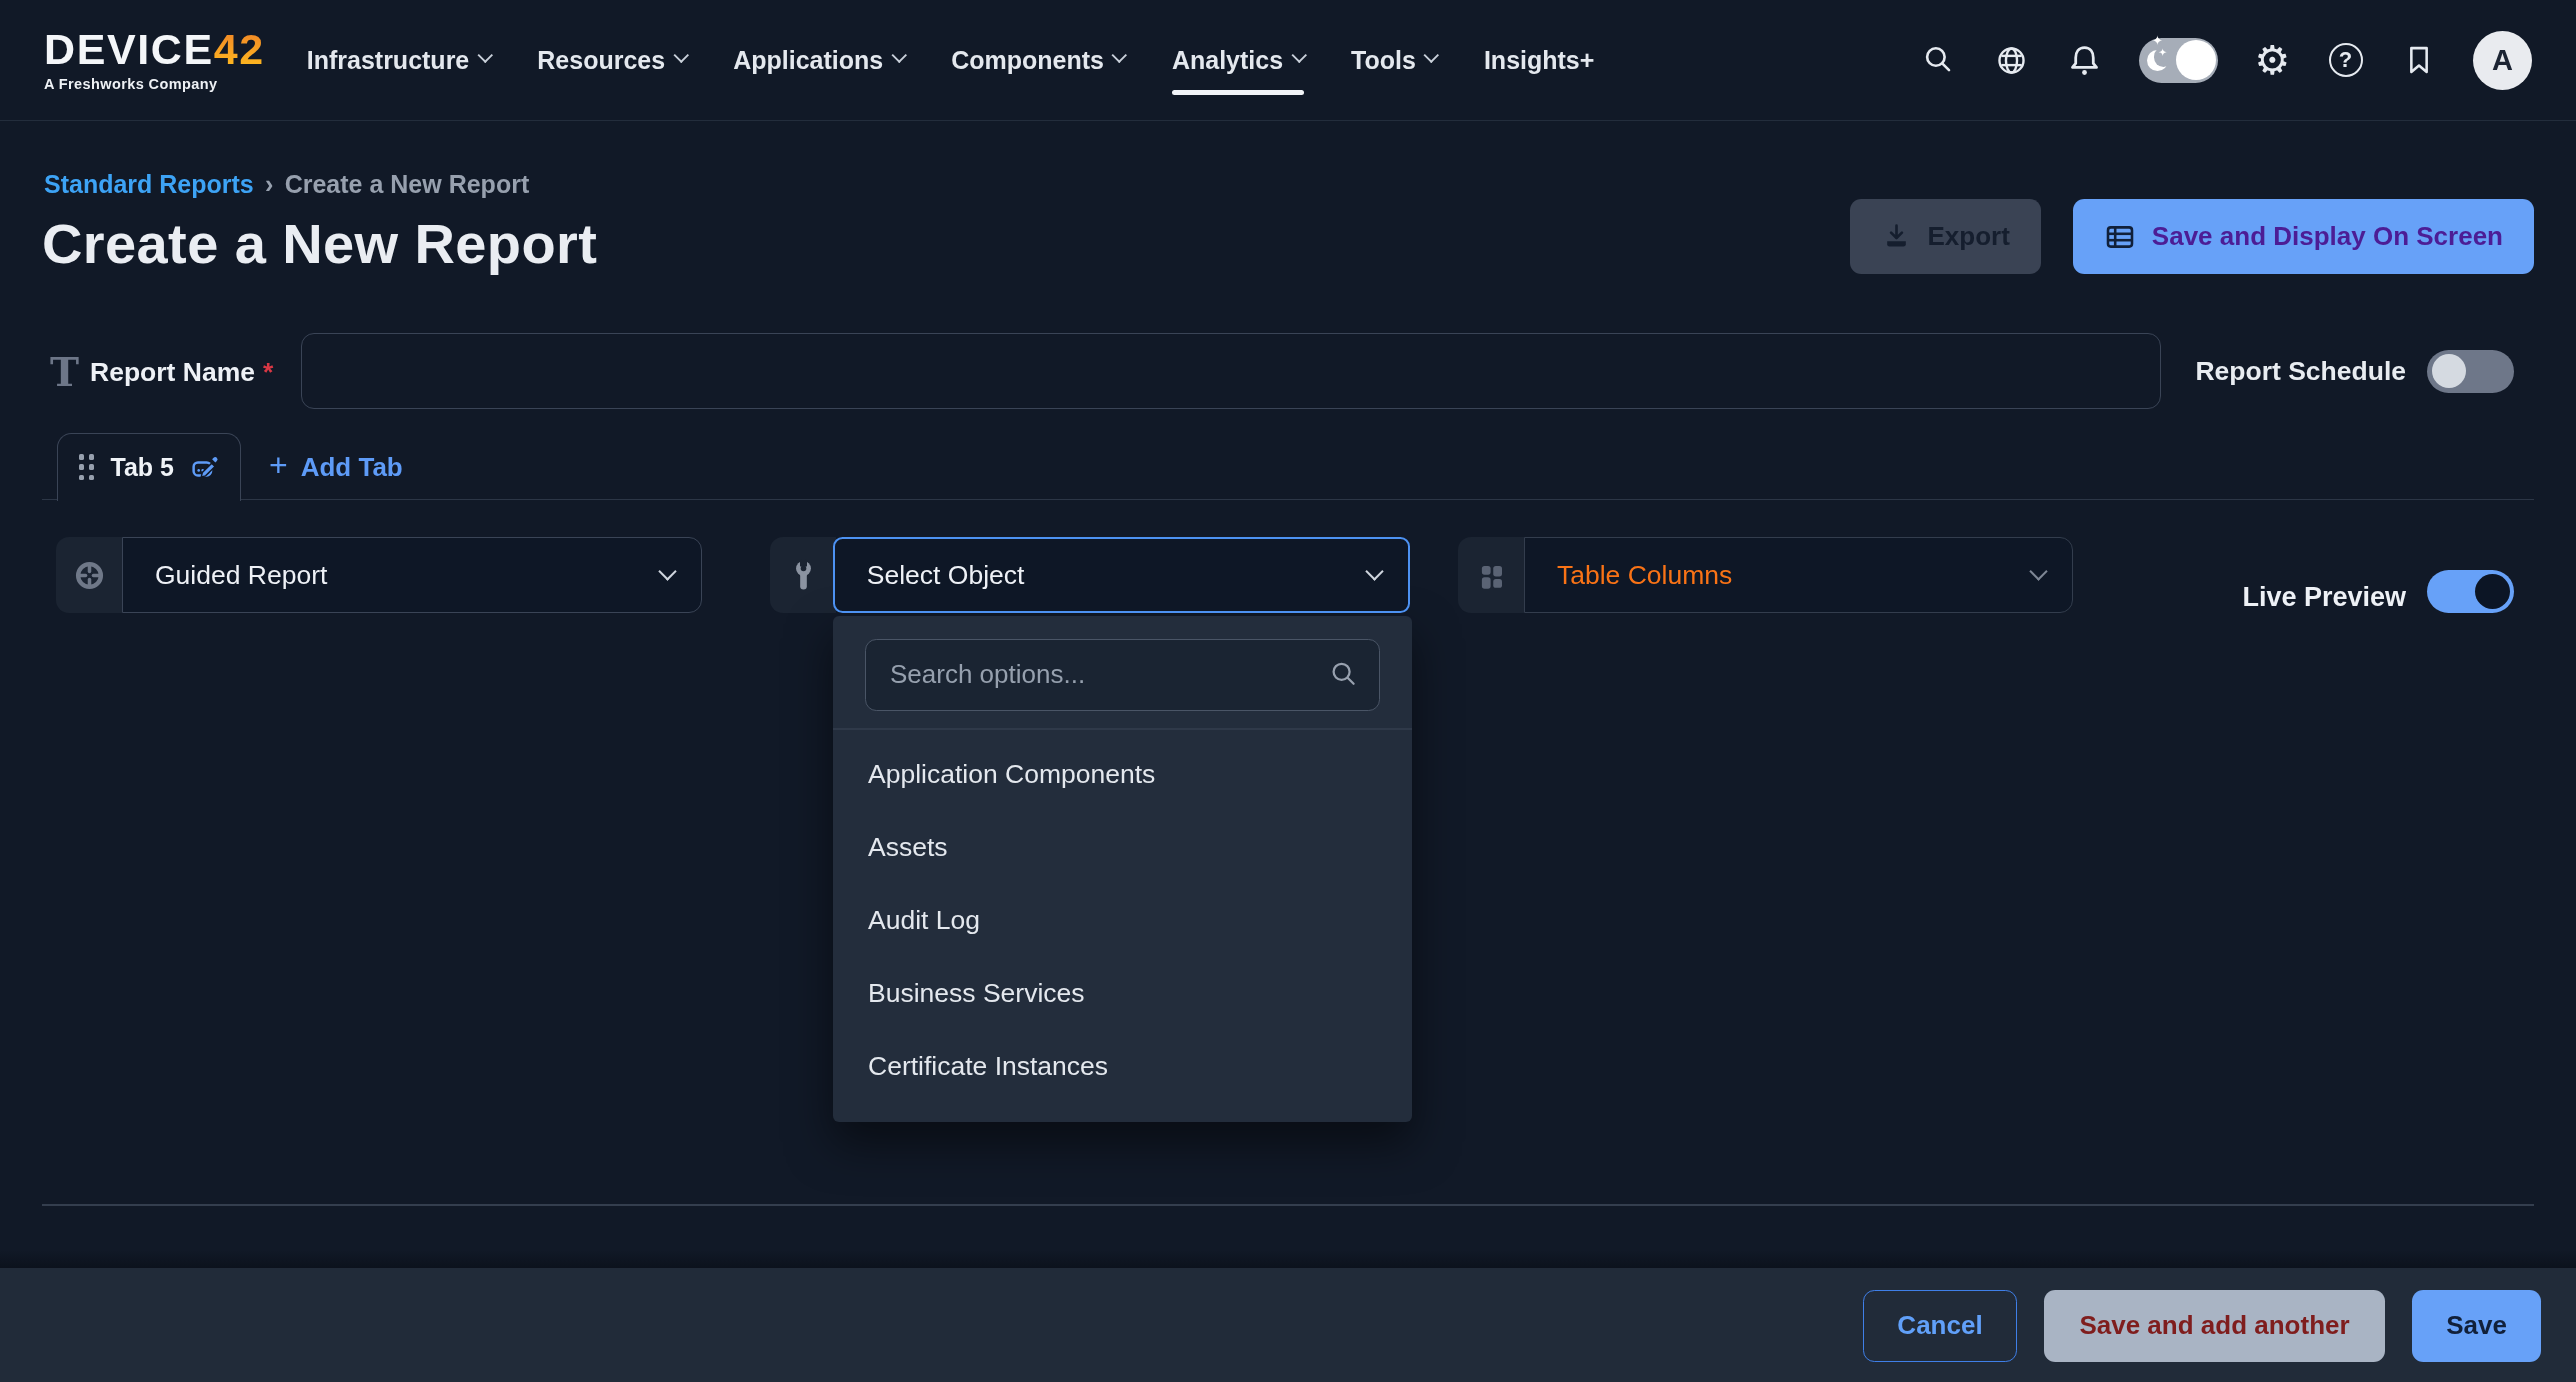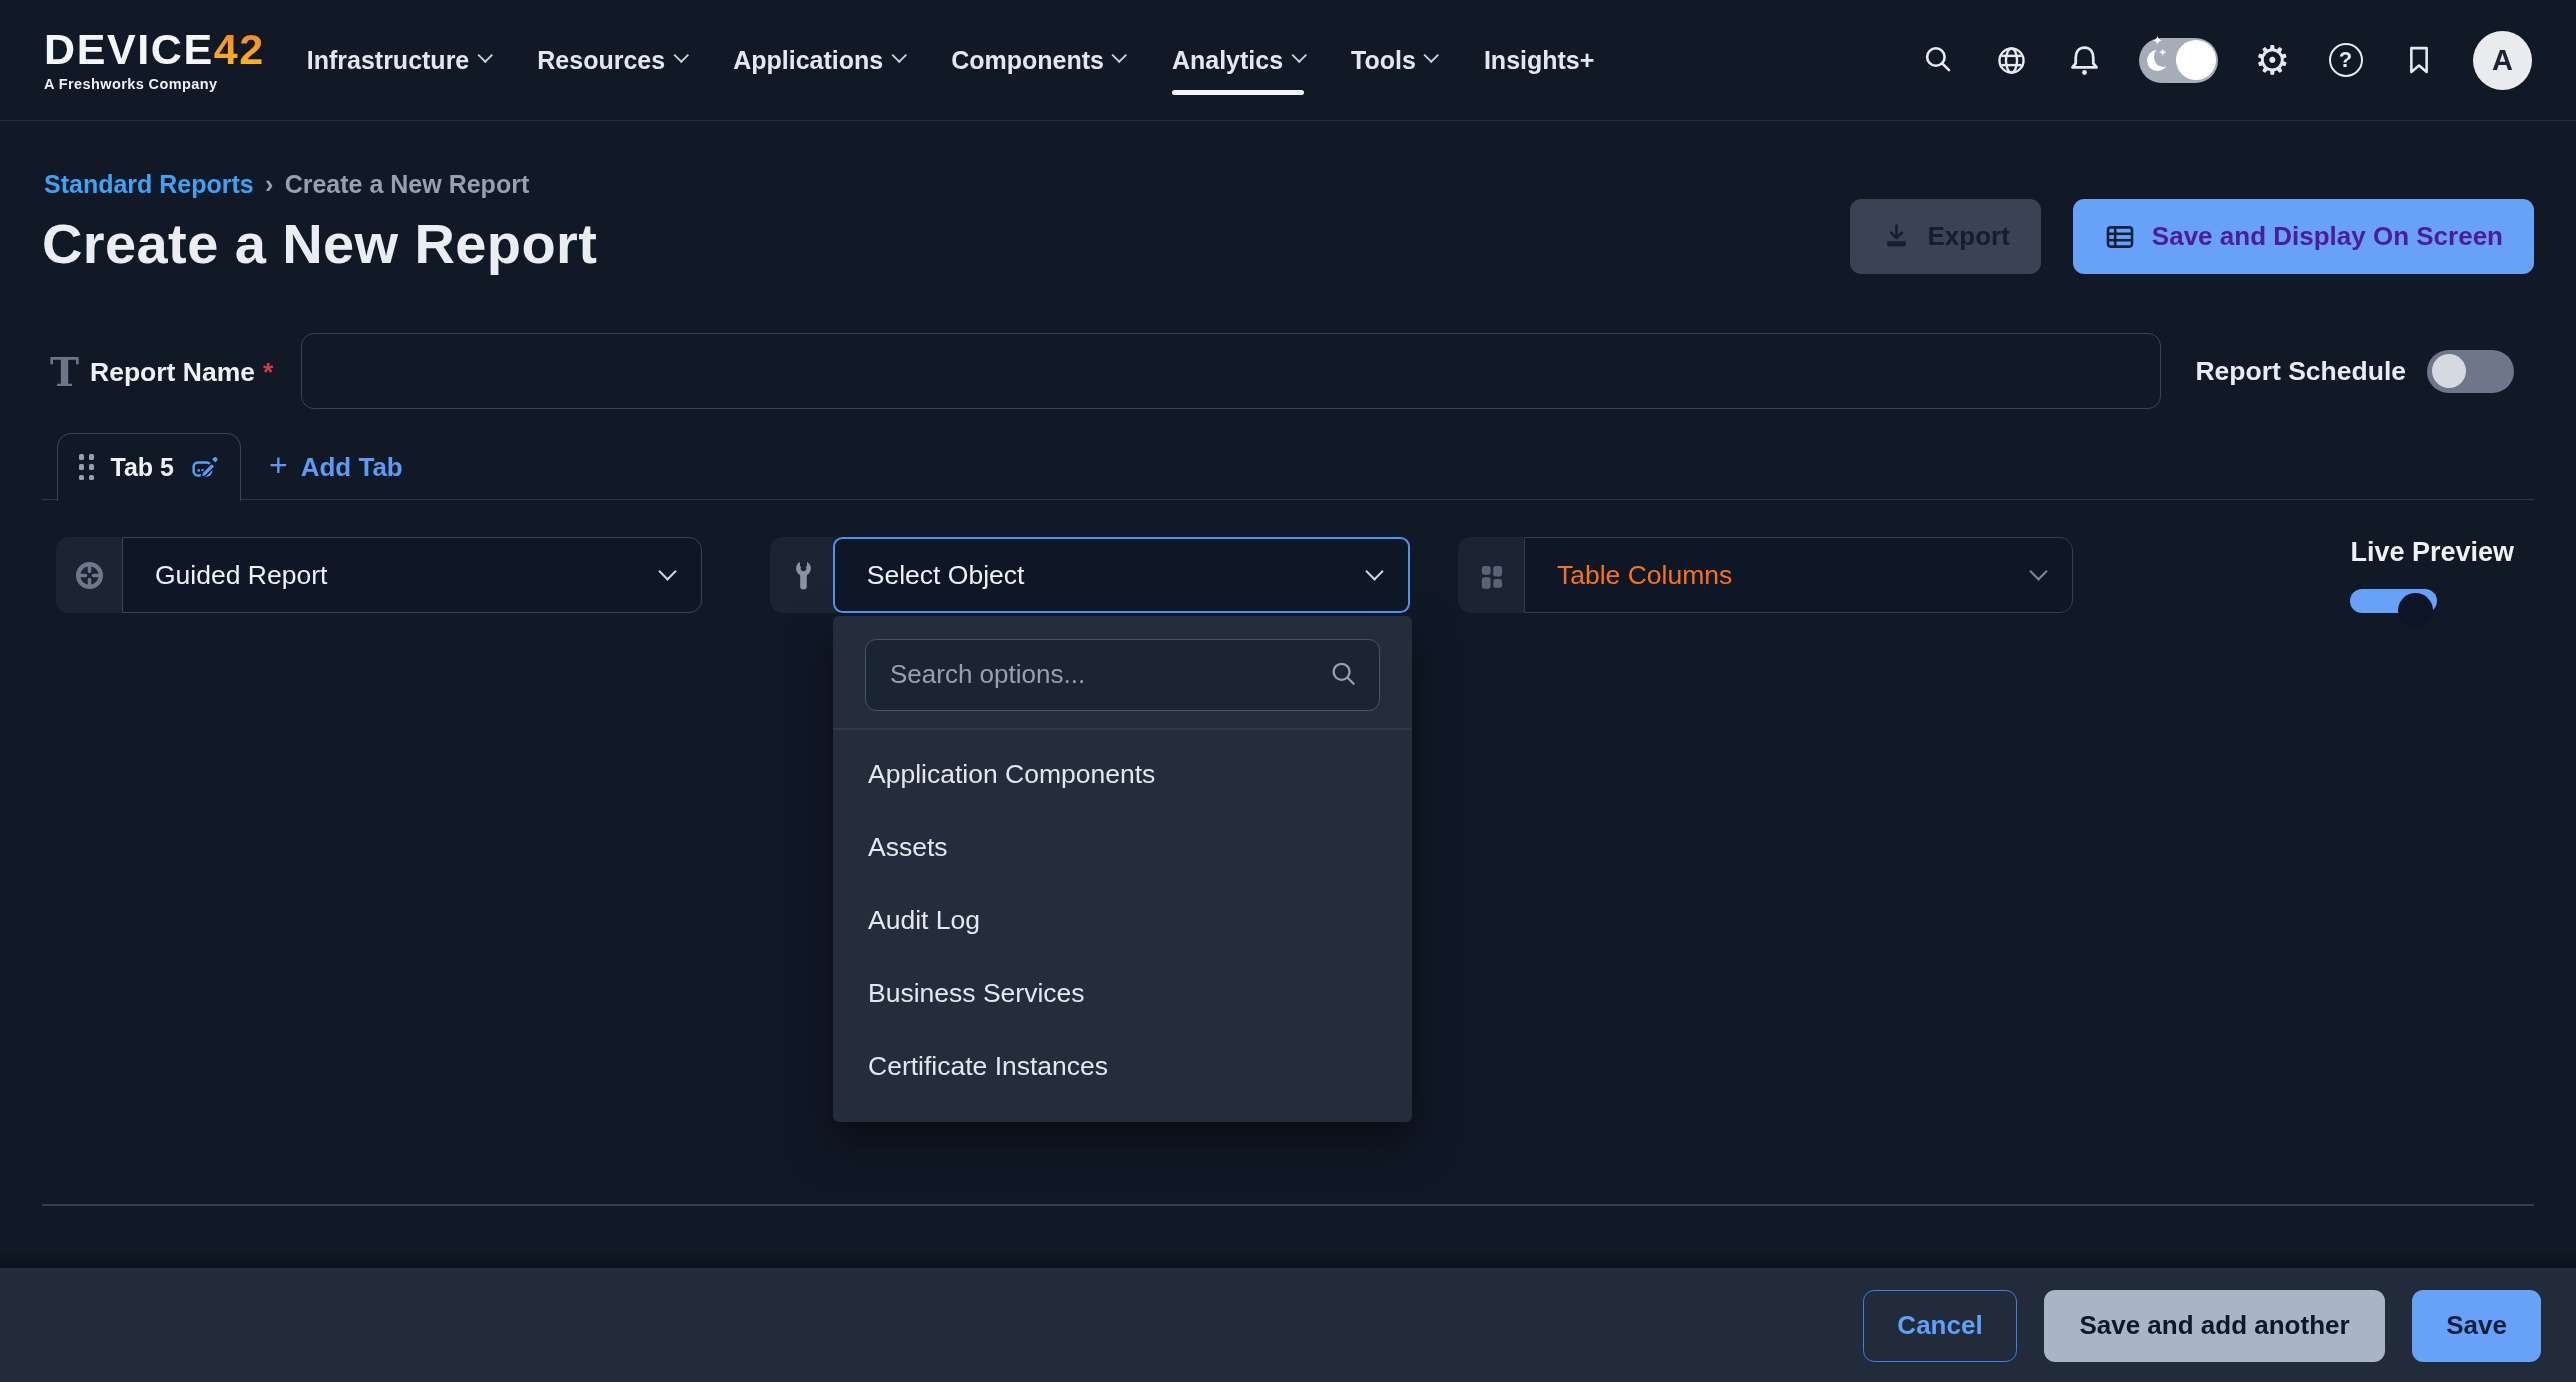--- a/index.html
+++ b/index.html
@@ -67,42 +67,42 @@
 
   
   .ctrl { position:absolute; top:537px; display:flex; }
   .icon-box { width:66px; height:76px; background:#1b2432; border-radius:13px 0 0 13px; display:flex; align-items:center; justify-content:center; flex:none; }
   .select { height:76px; display:flex; align-items:center; justify-content:space-between; padding:0 27px 0 32px; border:1.6px solid #3a4456; border-radius:0 13px 13px 0; background:#0e1726; font-size:26.5px; cursor:pointer; }
   .select .sel-chev { width:13px; height:13px; border-right:2.8px solid #cfd5de; border-bottom:2.8px solid #cfd5de; transform:rotate(45deg); margin-top:-6.4px; }
   .ctrl-1 { left:56px; } .ctrl-1 .select { width:580px; color:#eef1f6; }
   .ctrl-2 { left:770px; } .ctrl-2 .select { width:577px; margin-left:-3.2px; border:2.4px solid #4d92f2; border-radius:9.6px; color:#eef1f6; z-index:6; position:relative; }
   .ctrl-3 { left:1458px; } .ctrl-3 .select { width:549px; color:#f97316; border-color:#333d4d; cursor:default; }
   .ctrl-3 .sel-chev { border-color:#7e8795 !important; }
-  .live-group { position:absolute; right:62px; top:537px; height:76px; display:flex; align-items:flex-start; gap:21px;flex-direction:column; }
+  .live-group { position:absolute; right:62px; top:537px; height:76px; display:flex; align-items:flex-end; gap:21px; }
   .live-label { font-size:27px; font-weight:700; color:#eef1f6; }
 
   
   .panel { position:absolute; left:833px; top:616px; width:579px; background:#232d3c; border-radius:6px; box-shadow:0 21px 45px rgba(0,0,0,.5); z-index:5; }
   .panel-search-wrap { padding:22.5px 32px 0 32px; }
   .panel-search { position:relative; height:72px; border:1.6px solid #4a5566; border-radius:11.3px; background:#1a2432; display:flex; align-items:center; }
   .panel-search input { flex:1; background:transparent; border:none; outline:none; color:#e8ecf1; font-size:26px; padding:0 64px 0 24px; font-family:"Liberation Sans", sans-serif; }
   .panel-search input::placeholder { color:#96a0ae; }
   .search-glyph { position:absolute; right:19.3px; top:19.3px; }
   .panel-divider { height:1.6px; background:#2f3949; margin-top:17.7px; }
   .opt-list { padding:8px 0 19.3px 0; list-style:none; }
   .opt { height:73px; display:flex; align-items:center; padding:0 35px; font-size:26.5px; color:#e4e8ee; cursor:pointer; }
 
   .content-divider { position:absolute; left:42px; right:42px; top:1204px; height:1.6px; background:#343e4e; }
 
   
   .footer { position:absolute; left:0; bottom:0; width:100%; height:115px; background:#212b39; display:flex; align-items:center; justify-content:flex-end; gap:27px; padding-right:35px; z-index:8; }
   .footer::before { content:""; position:absolute; top:-17.7px; left:0; right:0; height:17.7px; background:linear-gradient(to top, rgba(5,9,16,.45), rgba(5,9,16,0)); pointer-events:none; }
   .f-btn { height:72px; border-radius:11.3px; font-size:26px; font-weight:700; display:flex; align-items:center; justify-content:center; cursor:pointer; border:none; font-family:"Liberation Sans", sans-serif; }
   .btn-cancel { width:154px; background:transparent; border:1.6px solid #3f7fe8; color:#61a0f9; }
-  .btn-save-add { width:341px; background:#a9b4c4; color:#0f172a; font-weight:600; }
+  .btn-save-add { width:341px; background:#a9b4c4; color:#7f1d1d; font-weight:600; }
   .btn-save { width:129px; background:#67a1f8; color:#11203a; }
 
   svg { display:block; }
 </style>
 </head>
 <body>
 
 <div class="screen">
 
   <header class="topnav">

